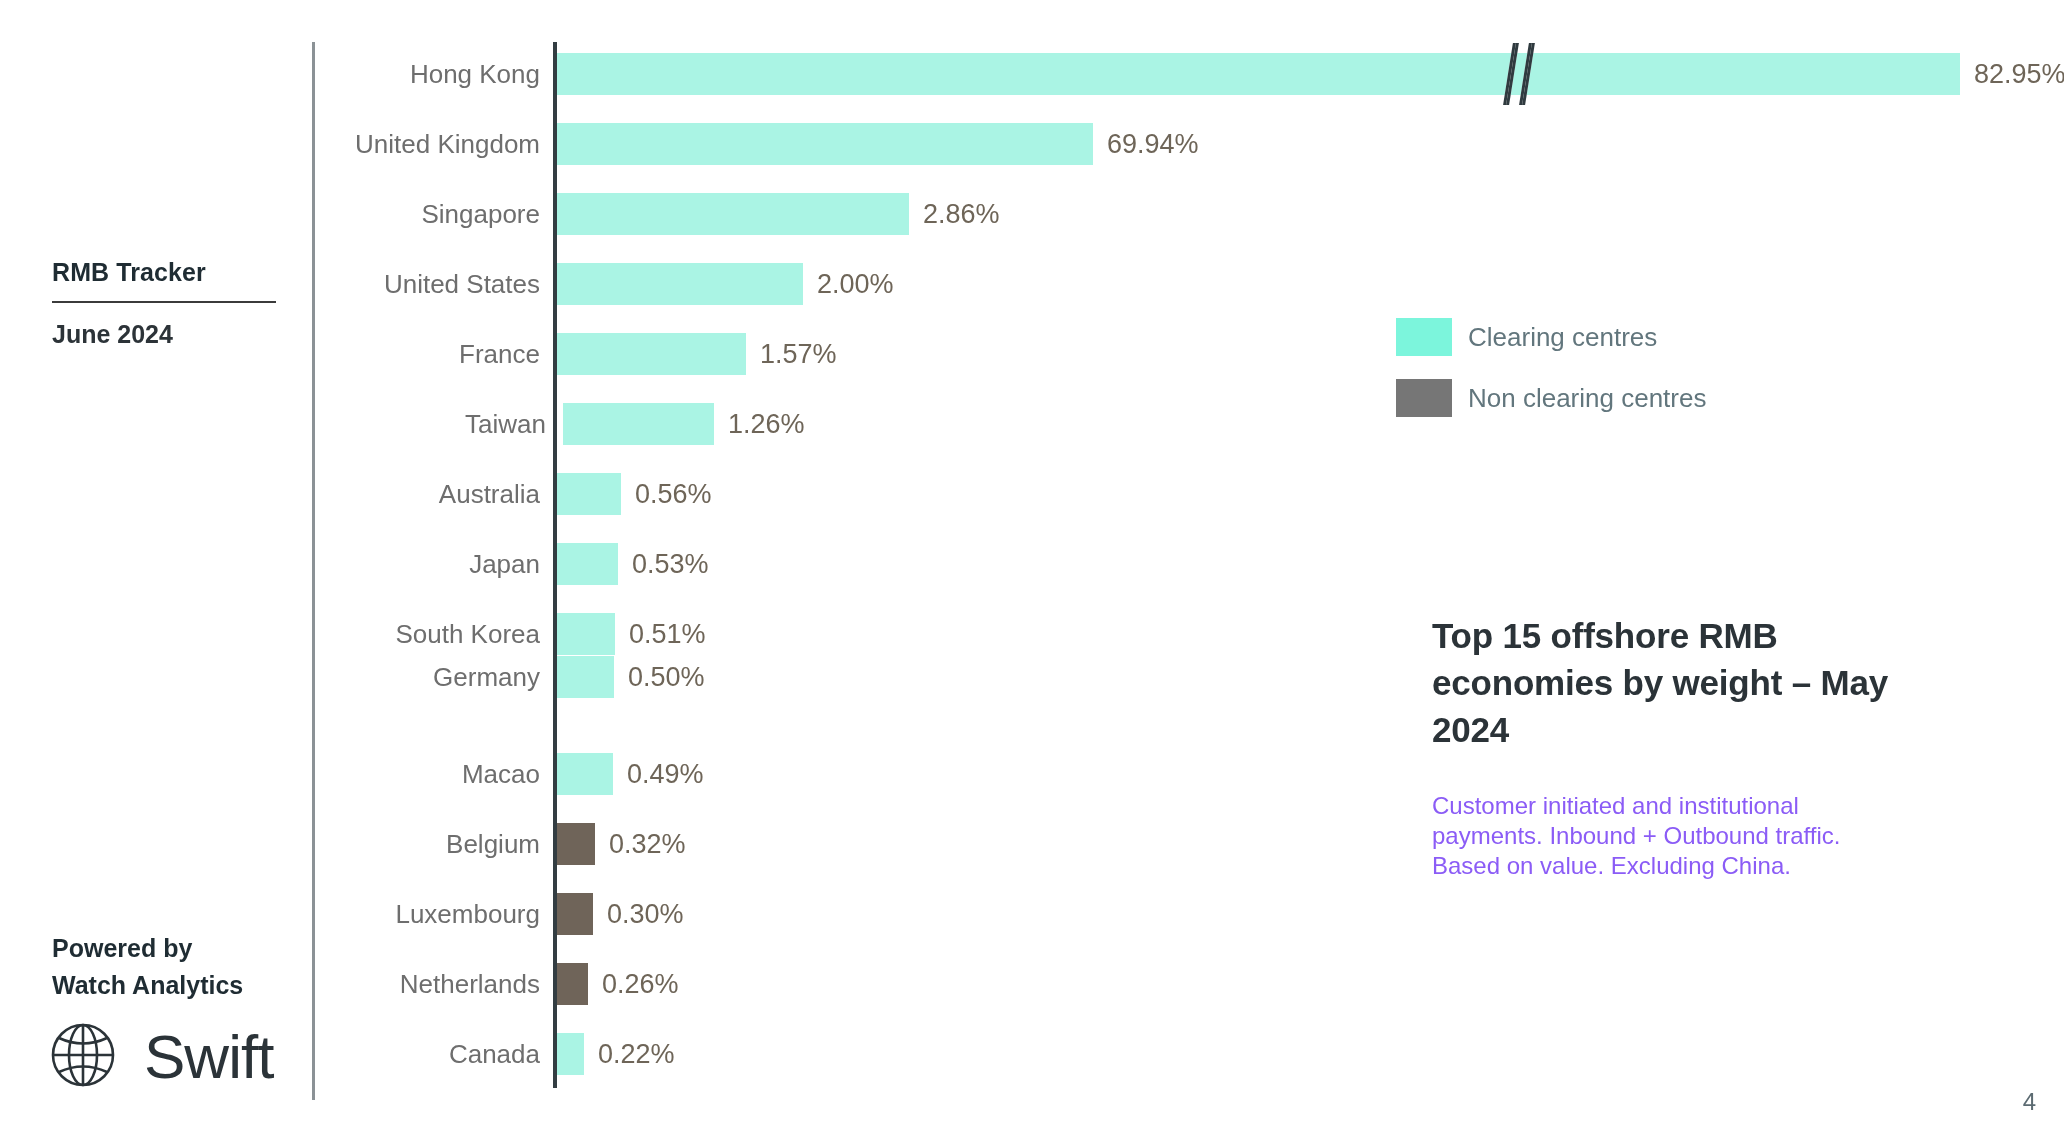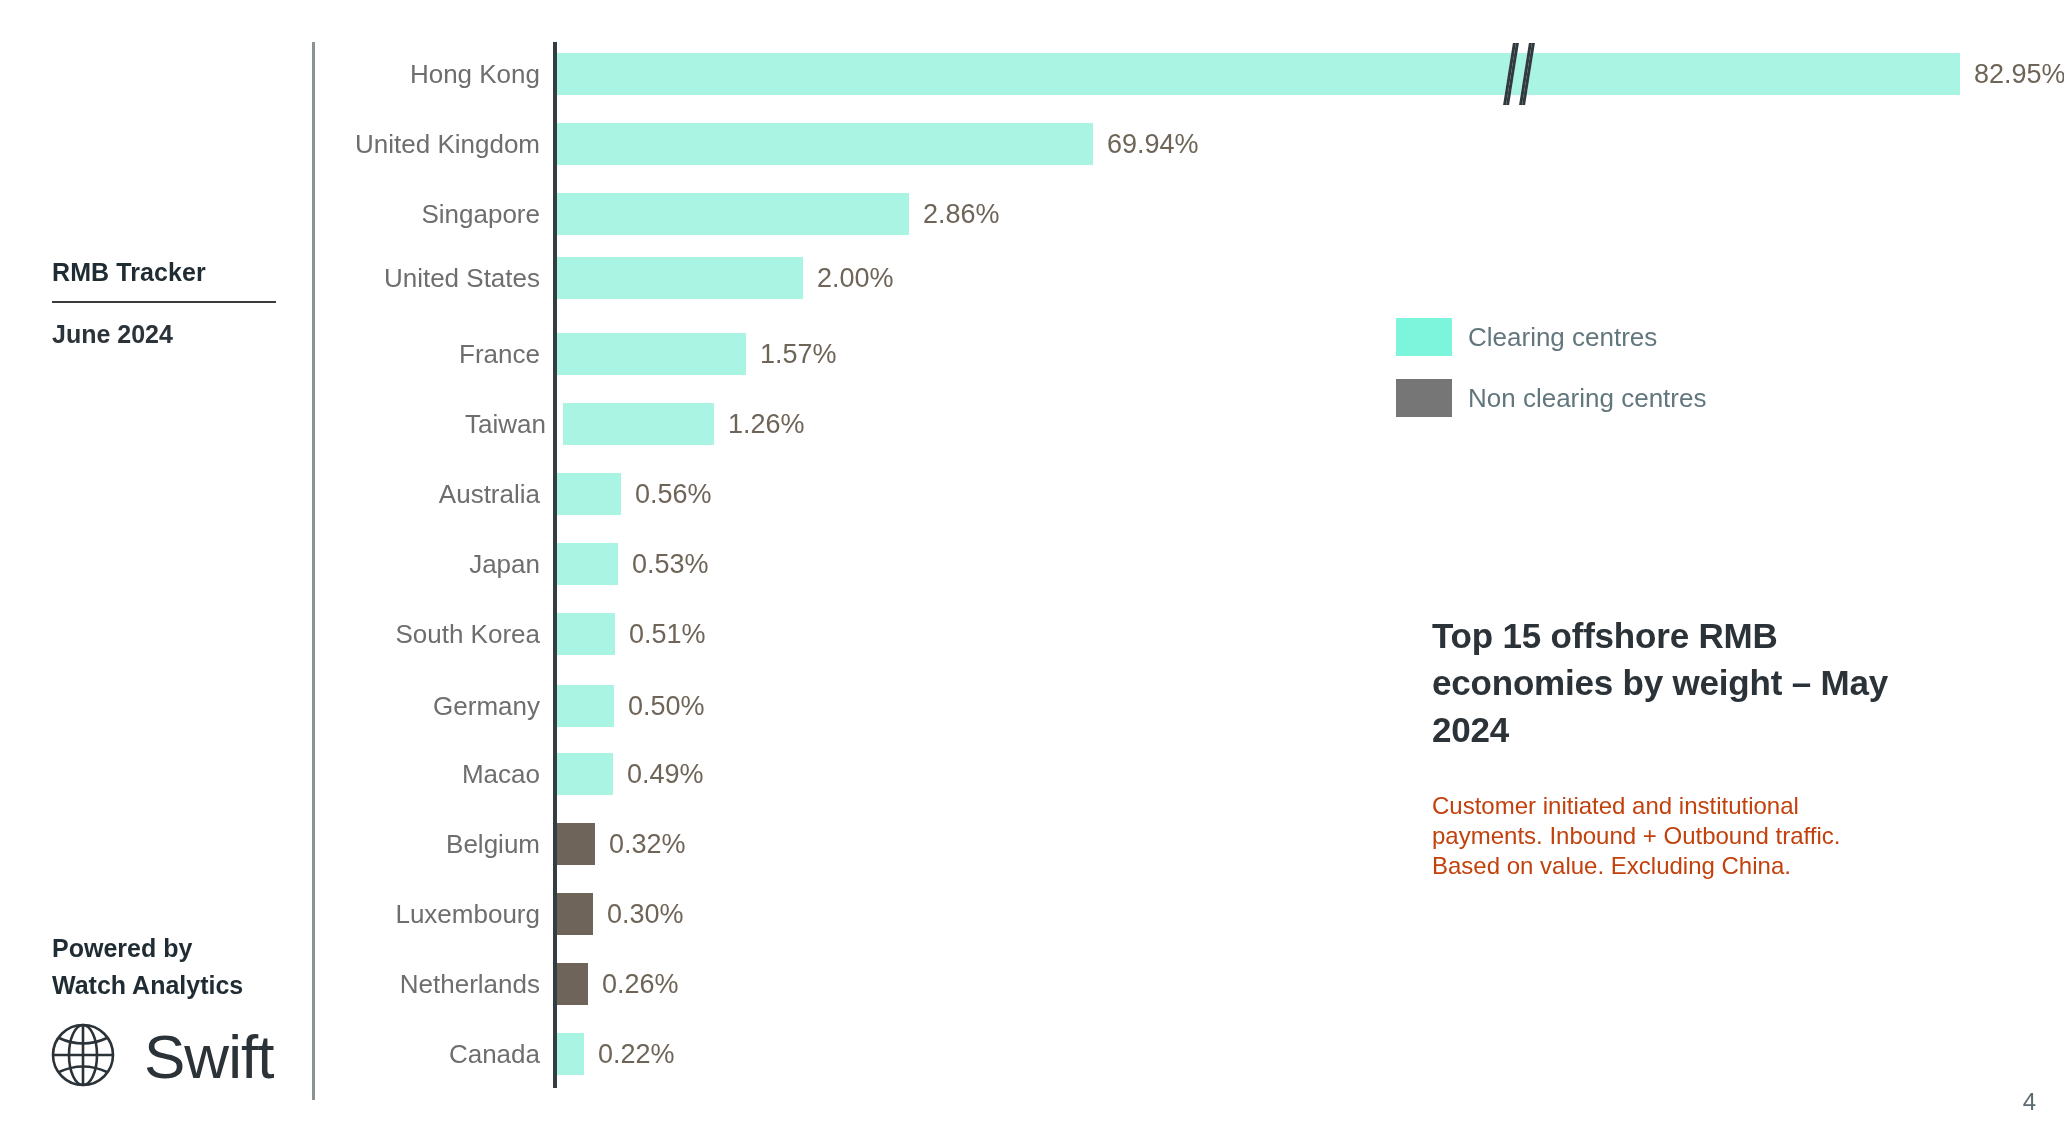--- a/index.html
+++ b/index.html
@@ -204,21 +204,21 @@
   .caption-title {
     font-size: 35px;
     font-weight: bold;
     color: #2b3338;
     line-height: 47px;
     letter-spacing: -.2px;
   }
   .caption-body {
     margin-top: 38px;
     font-size: 24px;
-    color: #c2410c;
+    color: #8b5cf6;
     line-height: 30px;
   }
 
   .page-number {
     position: absolute;
     right: 28px;
     bottom: 22px;
     font-size: 24px;
     color: #5c6b72;
   }
@@ -278,21 +278,21 @@
             <div class="bar-value" style="left: 550px;">69.94%</div>
           </div>
         </div>
         <div class="row" style="top: 188px;">
           <div class="row-label">Singapore</div>
           <div class="bar-wrap">
             <div class="bar clearing" style="width: 352px;"></div>
             <div class="bar-value" style="left: 366px;">2.86%</div>
           </div>
         </div>
-        <div class="row" style="top: 252px;">
+        <div class="row" style="top: 258px;">
           <div class="row-label">United States</div>
           <div class="bar-wrap">
             <div class="bar clearing" style="width: 246px;"></div>
             <div class="bar-value" style="left: 260px;">2.00%</div>
           </div>
         </div>
         <div class="row" style="top: 328px;">
           <div class="row-label">France</div>
           <div class="bar-wrap">
             <div class="bar clearing" style="width: 189px;"></div>
@@ -320,21 +320,21 @@
             <div class="bar-value" style="left: 75px;">0.53%</div>
           </div>
         </div>
         <div class="row" style="top: 608px;">
           <div class="row-label">South Korea</div>
           <div class="bar-wrap">
             <div class="bar clearing" style="width: 58px;"></div>
             <div class="bar-value" style="left: 72px;">0.51%</div>
           </div>
         </div>
-        <div class="row" style="top: 680px;">
+        <div class="row" style="top: 651px;">
           <div class="row-label">Germany</div>
           <div class="bar-wrap">
             <div class="bar clearing" style="width: 57px;"></div>
             <div class="bar-value" style="left: 71px;">0.50%</div>
           </div>
         </div>
         <div class="row" style="top: 748px;">
           <div class="row-label">Macao</div>
           <div class="bar-wrap">
             <div class="bar clearing" style="width: 56px;"></div>

